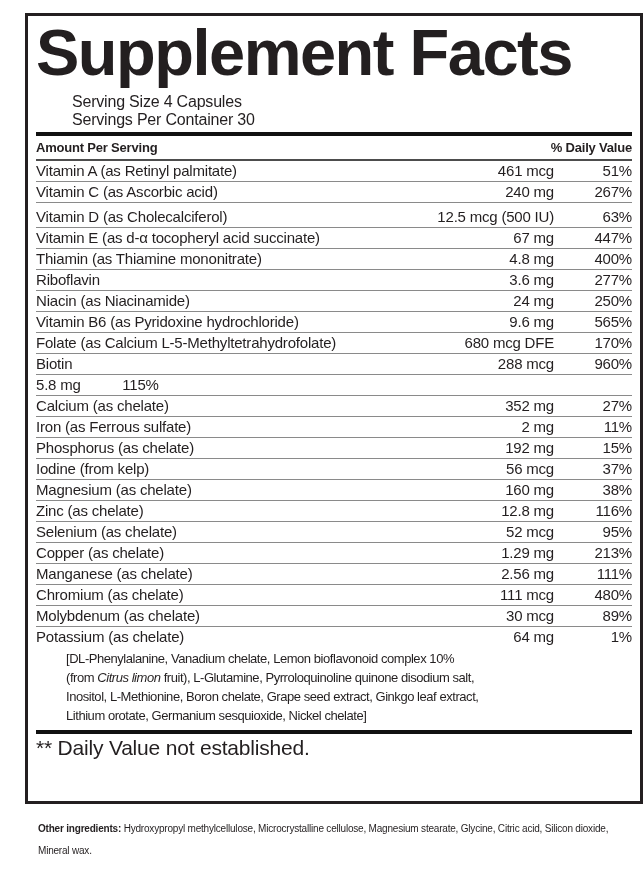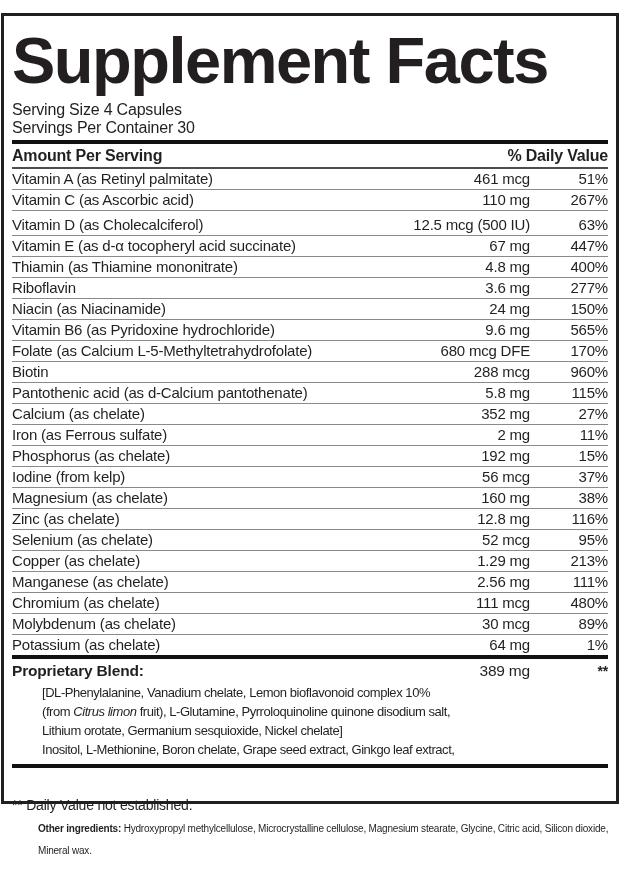--- a/index.html
+++ b/index.html
@@ -3,35 +3,35 @@
 <meta charset="utf-8">
 <style>
   * { box-sizing: border-box; }
   html, body { margin: 0; padding: 0; }
   body {
     width: 644px; height: 872px; background: #ffffff;
     font-family: "Liberation Sans", sans-serif;
     color: #231f20; position: relative; overflow: hidden;
   }
   .label-box {
-    position: absolute; left: 1px; top: 13px;
+    position: absolute; left: 25px; top: 13px;
     width: 618px; height: 791px;
     border: 3px solid #231f20;
-    padding: 8px 8px; background: #fff;
+    padding: 0 8px; background: #fff;
   }
   .title {
     font-weight: bold; font-size: 65px; line-height: 70px;
     letter-spacing: -1.5px; margin: 2px 0 0 0; white-space: nowrap;
   }
   .serving { font-size: 16px; line-height: 17.5px; margin-top: 5px; letter-spacing: -0.2px; }
-  .serving div { white-space: nowrap; }
+  .serving div { white-space: nowrap; margin-left: 36px; }
   .bar-thick { border-bottom: 4px solid #111; margin-top: 4px; }
   .hdr-row {
     display: flex; justify-content: space-between;
-    font-weight: bold; font-size: 16px; line-height: 16px;
+    font-weight: bold; font-size: 13px; line-height: 16px;
     padding: 4px 0 3px; border-bottom: 2px solid #4d4d4d;
     letter-spacing: -0.2px;
   }
   .nutrient-rows .row {
     display: flex; align-items: flex-start;
     font-size: 15px; line-height: 16px; padding: 2px 0;
     border-top: 1px solid #8a8a8a; letter-spacing: -0.2px;
   }
   .nutrient-rows .row:first-child { border-top: none; }
   .nutrient-rows .row.gap { padding-top: 6px; }
@@ -46,21 +46,21 @@
   }
   .blend-name { font-weight: bold; flex: 1; }
   .blend-amt { text-align: right; white-space: nowrap; }
   .blend-dv { width: 78px; flex: none; text-align: right; font-weight: bold; font-size: 14px; }
   .blend-desc {
     padding: 2px 0 5px 30px; font-size: 13px; line-height: 19px;
     letter-spacing: -0.45px;
   }
   .blend-line { white-space: nowrap; }
   .bar-foot { border-top: 4px solid #111; }
-  .footnote { font-size: 14px; line-height: 17px; padding: 5px 0 6px; letter-spacing: -0.2px; margin-top: 24px; }
+  .footnote { font-size: 21px; line-height: 17px; padding: 5px 0 6px; letter-spacing: -0.2px; }
   .other {
     position: absolute; left: 38px; top: 818px; width: 604px;
     font-size: 10px; line-height: 21.5px; letter-spacing: -0.2px;
   }
   .other .lead { font-weight: bold; }
 </style>
 </head>
 <body>
 
 <div class="label-box">
@@ -80,21 +80,21 @@
 
   <div class="nutrient-rows">
     <div class="row">
       <span class="cell-name">Vitamin A (as Retinyl palmitate)</span>
       <span class="cell-amt">461 mcg</span>
       <span class="cell-dv">51%</span>
     </div>
 
     <div class="row">
       <span class="cell-name">Vitamin C (as Ascorbic acid)</span>
-      <span class="cell-amt">110 mg</span>
+      <span class="cell-amt">240 mg</span>
       <span class="cell-dv">267%</span>
     </div>
 
     <div class="row gap">
       <span class="cell-name">Vitamin D (as Cholecalciferol)</span>
       <span class="cell-amt">12.5 mcg (500 IU)</span>
       <span class="cell-dv">63%</span>
     </div>
 
     <div class="row">
@@ -111,21 +111,21 @@
 
     <div class="row">
       <span class="cell-name">Riboflavin</span>
       <span class="cell-amt">3.6 mg</span>
       <span class="cell-dv">277%</span>
     </div>
 
     <div class="row">
       <span class="cell-name">Niacin (as Niacinamide)</span>
       <span class="cell-amt">24 mg</span>
-      <span class="cell-dv">150%</span>
+      <span class="cell-dv">250%</span>
     </div>
 
     <div class="row">
       <span class="cell-name">Vitamin B6 (as Pyridoxine hydrochloride)</span>
       <span class="cell-amt">9.6 mg</span>
       <span class="cell-dv">565%</span>
     </div>
 
     <div class="row">
       <span class="cell-name">Folate (as Calcium L-5-Methyltetrahydrofolate)</span>
@@ -134,21 +134,20 @@
     </div>
 
 
     <div class="row">
       <span class="cell-name">Biotin</span>
       <span class="cell-amt">288 mcg</span>
       <span class="cell-dv">960%</span>
     </div>
 
     <div class="row">
-      <span class="cell-name">Pantothenic acid (as d-Calcium pantothenate)</span>
       <span class="cell-amt">5.8 mg</span>
       <span class="cell-dv">115%</span>
     </div>
 
     <div class="row">
       <span class="cell-name">Calcium (as chelate)</span>
       <span class="cell-amt">352 mg</span>
       <span class="cell-dv">27%</span>
     </div>
 
@@ -212,31 +211,26 @@
       <span class="cell-dv">89%</span>
     </div>
 
     <div class="row">
       <span class="cell-name">Potassium (as chelate)</span>
       <span class="cell-amt">64 mg</span>
       <span class="cell-dv">1%</span>
     </div>
   </div>
 
-  <div class="blend-row">
-    <span class="blend-name">Proprietary Blend:</span>
-    <span class="blend-amt">389 mg</span>
-    <span class="blend-dv">**</span>
-  </div>
 
   <div class="blend-desc">
       <div class="blend-line">[DL-Phenylalanine, Vanadium chelate, Lemon bioflavonoid complex 10%</div>
       <div class="blend-line">(from <i>Citrus limon</i> fruit), L-Glutamine, Pyrroloquinoline quinone disodium salt,</div>
+      <div class="blend-line">Inositol, L-Methionine, Boron chelate, Grape seed extract, Ginkgo leaf extract,</div>
       <div class="blend-line">Lithium orotate, Germanium sesquioxide, Nickel chelate]</div>
-      <div class="blend-line">Inositol, L-Methionine, Boron chelate, Grape seed extract, Ginkgo leaf extract,</div>
     </div>
 
   <div class="bar-foot"></div>
 
   <div class="footnote">** Daily Value not established.</div>
 </div>
 
 <div class="other">
   <span class="lead">Other ingredients:</span><span> Hydroxypropyl methylcellulose, Microcrystalline cellulose, Magnesium stearate, Glycine, Citric acid, Silicon dioxide, Mineral wax.</span>
 </div>

